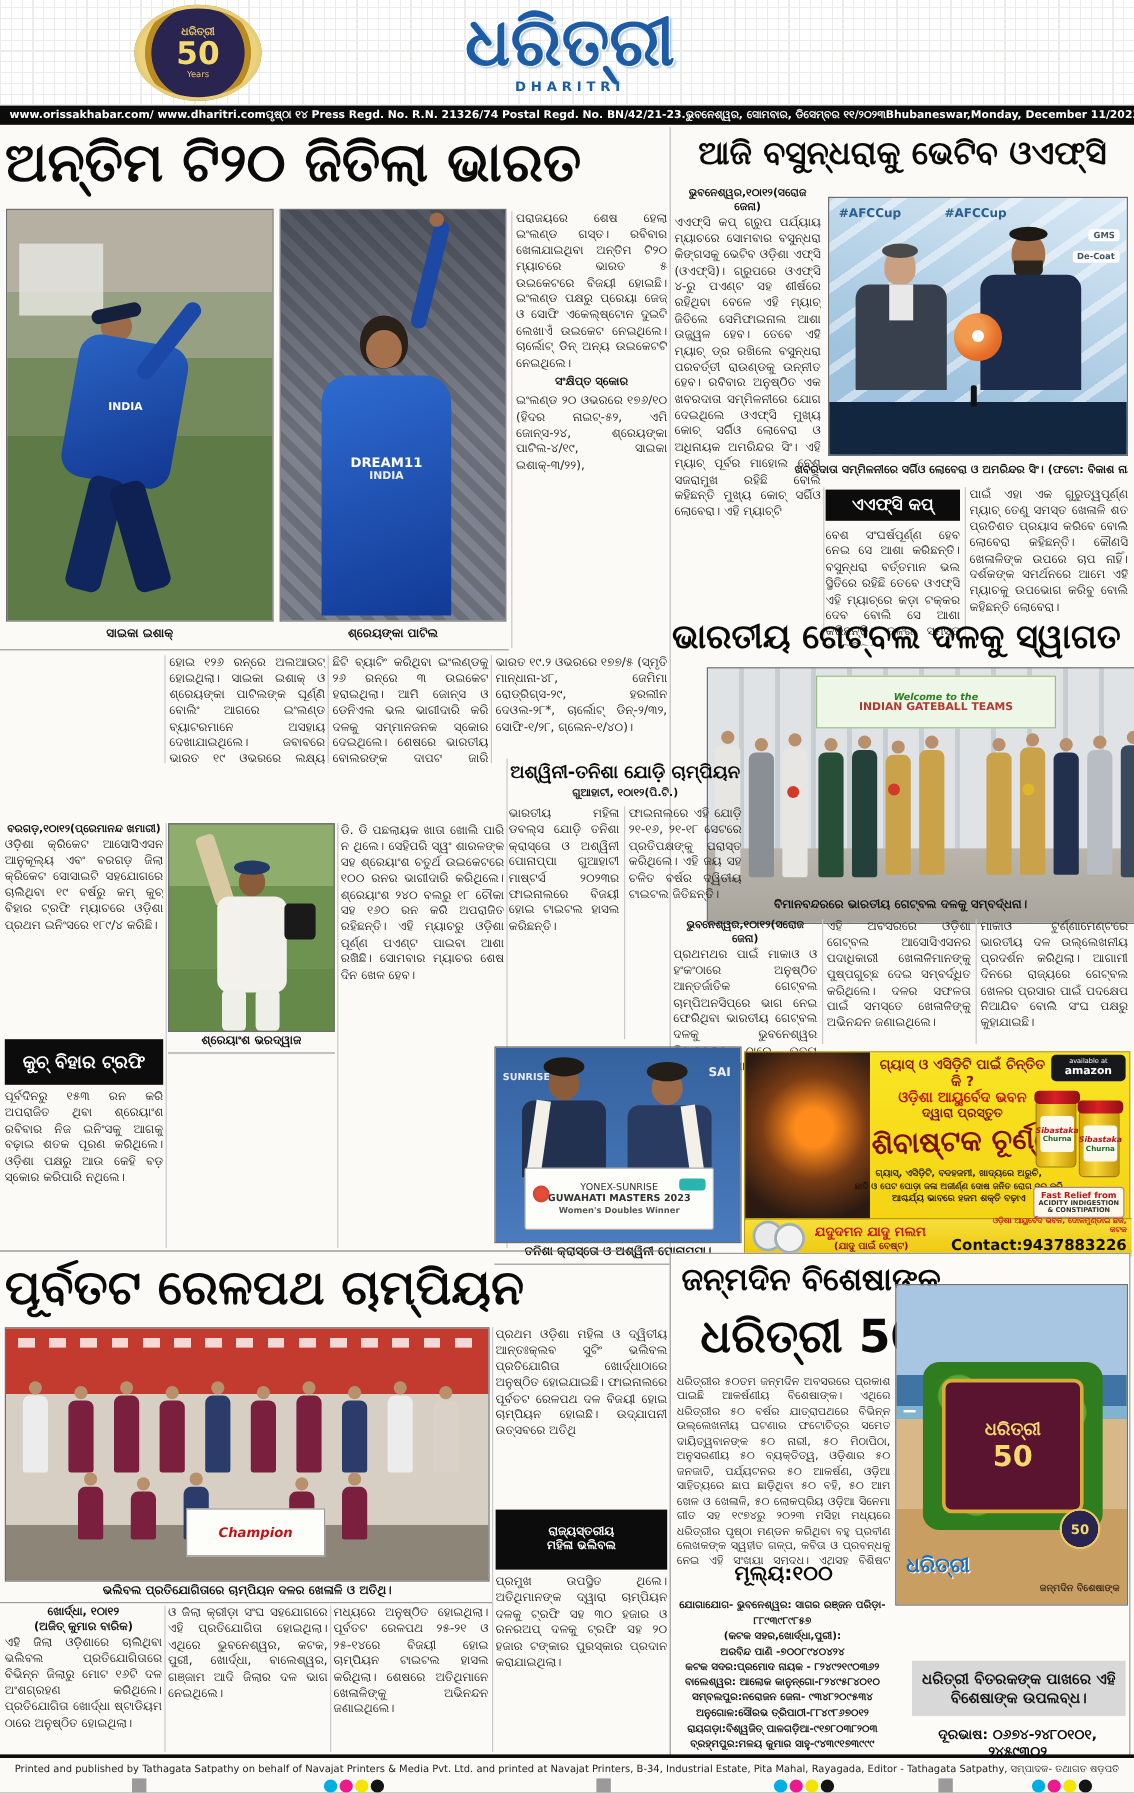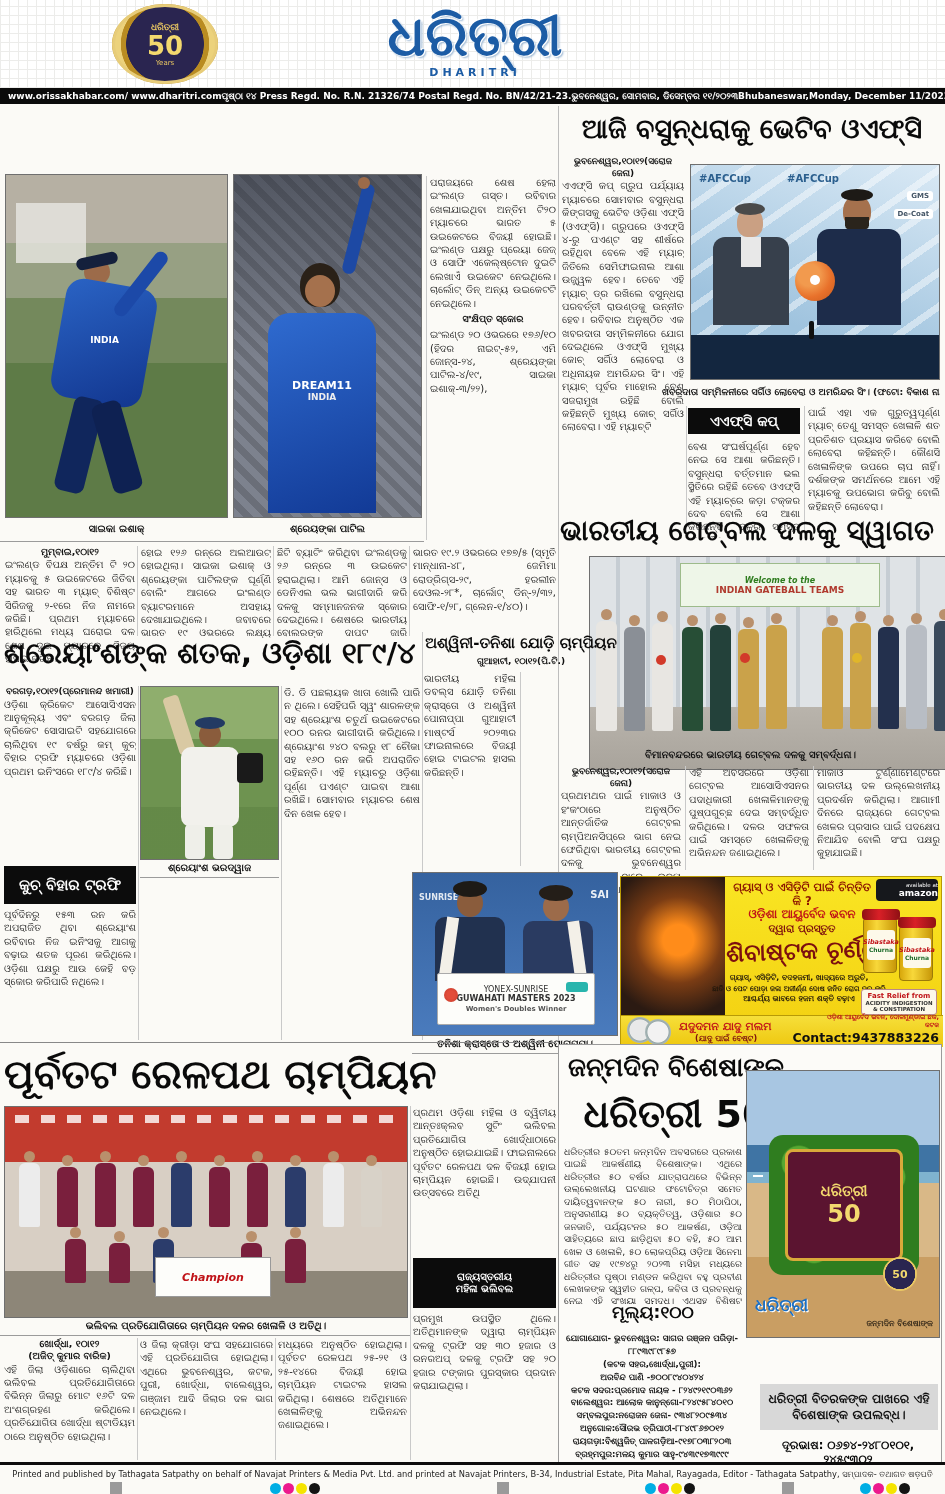--- a/index.html
+++ b/index.html
@@ -62,20 +62,21 @@
     </div>
   </div>
   <div class="infobar">
     <span>www.orissakhabar.com/ www.dharitri.com</span>
     <span>ପୃଷ୍ଠା ୧୪  Press Regd. No. R.N. 21326/74 Postal Regd. No. BN/42/21-23.</span>
     <span>ଭୁବନେଶ୍ୱର, ସୋମବାର, ଡିସେମ୍ବର ୧୧/୨୦୨୩</span>
     <span>Bhubaneswar,</span>
     <span>Monday, December 11/2023</span>
   </div>
 
+  <div class="abs h" style="left:4px;top:106px;width:552px;height:62px;font-size:45px;line-height:60px">ଅନ୍ତିମ ଟି୨୦ ଜିତିଲା ଭାରତ</div>
 
   <div class="photo" style="left:5px;top:174px;width:223px;height:344px;background:
       linear-gradient(180deg,#b6b0a3 0 20%,#97a083 20% 36%,#74895c 36% 55%,#5e7b47 55% 100%)">
     <div class="abs" style="left:10px;top:28px;width:70px;height:60px;background:#e9e7e2;opacity:.8"></div>
     <div class="abs" style="left:78px;top:84px;width:26px;height:26px;border-radius:50%;background:#9c6b4a"></div>
     <div class="abs" style="left:70px;top:80px;width:42px;height:12px;border-radius:6px;background:#14203c;transform:rotate(-12deg)"></div>
     <div class="abs" style="left:52px;top:108px;width:92px;height:120px;border-radius:18px;background:linear-gradient(150deg,#2a63c4,#12368f);transform:rotate(10deg)">
       <div style="color:#fff;font-weight:700;font-size:9px;text-align:center;margin-top:52px;transform:rotate(-10deg)">INDIA</div>
     </div>
     <div class="abs" style="left:128px;top:70px;width:14px;height:78px;border-radius:7px;background:#1c49a8;transform:rotate(38deg)"></div>
@@ -100,24 +101,20 @@
     <p>ପରାଜୟରେ ଶେଷ ହେଲା ଇଂଲଣ୍ଡ ଗସ୍ତ। ରବିବାର ଖେଳାଯାଇଥିବା ଅନ୍ତିମ ଟି୨୦ ମ୍ୟାଚରେ ଭାରତ ୫ ଉଇକେଟରେ ବିଜୟୀ ହୋଇଛି। ଇଂଲଣ୍ଡ ପକ୍ଷରୁ ପ୍ରେୟା ଜେଜ୍ ଓ ସୋଫି ଏକେଲ୍‌ଷ୍ଟୋନ ଦୁଇଟି ଲେଖାଏଁ ଉଇକେଟ ନେଇଥିଲେ। ଚାର୍ଲୋଟ୍ ଡିନ୍ ଅନ୍ୟ ଉଇକେଟଟି ନେଇଥିଲେ।</p>
     <p class="dl" style="margin:3px 0">ସଂକ୍ଷିପ୍ତ ସ୍କୋର</p>
     <p>ଇଂଲଣ୍ଡ ୨୦ ଓଭରରେ ୧୭୬/୧୦ (ହିଦର ନାଇଟ୍-୫୨, ଏମି ଜୋନ୍ସ-୨୪, ଶ୍ରେୟଙ୍କା ପାଟିଲ-୪/୧୯, ସାଇକା ଇଶାକ୍-୩/୨୨),</p>
   </div>
   <div class="vline" style="left:426px;top:176px;height:364px"></div>
 
   <div class="abs cap" style="left:5px;top:523px;width:223px">ସାଇକା ଇଶାକ୍</div>
   <div class="abs cap" style="left:233px;top:523px;width:189px">ଶ୍ରେୟଙ୍କା ପାଟିଲ</div>
   <div class="hline" style="left:0;top:541px;width:424px"></div>
 
-  <div class="abs" style="left:5px;top:546px;width:130px;height:92px">
-    <div class="dl">ମୁମ୍ବାଇ,୧୦ା୧୨</div>
-    <div class="bt">ଇଂଲଣ୍ଡ ବିପକ୍ଷ ଅନ୍ତିମ ଟି ୨୦ ମ୍ୟାଚକୁ ୫ ଉଇକେଟରେ ଜିତିବା ସହ ଭାରତ ୩ ମ୍ୟାଚ୍ ବିଶିଷ୍ଟ ସିରିଜକୁ ୨-୧ରେ ନିଜ ନାମରେ କରିଛି। ପ୍ରଥମ ମ୍ୟାଚରେ ହାରିଥିଲେ ମଧ୍ୟ ଘରୋଇ ଦଳ ଶେଷ ଦୁଇ ମ୍ୟାଚରେ ବିଜୟ ହାସଲ କରିଛି।</div>
-  </div>
   <div class="abs bt" style="left:141px;top:546px;width:130px;height:92px">ହୋଇ ୧୨୬ ରନ୍‌ରେ ଅଲଆଉଟ୍ ହୋଇଥିଲା। ସାଇକା ଇଶାକ୍ ଓ ଶ୍ରେୟଙ୍କା ପାଟିଲଙ୍କ ଘୂର୍ଣ୍ଣି ବୋଲିଂ ଆଗରେ ଇଂଲଣ୍ଡ ବ୍ୟାଟରମାନେ ଅସହାୟ ଦେଖାଯାଇଥିଲେ। ଜବାବରେ ଭାରତ ୧୯ ଓଭରରେ ଲକ୍ଷ୍ୟ ହାସଲ କରିଥିଲା।</div>
   <div class="abs bt" style="left:277px;top:546px;width:130px;height:92px">ଛିଟି ବ୍ୟାଟିଂ କରିଥିବା ଇଂଲଣ୍ଡକୁ ୨୬ ରନ୍‌ରେ ୩ ଉଇକେଟ ହରାଇଥିଲା। ଆମି ଜୋନ୍ସ ଓ ଡେନିଏଲ ଭଲ ଭାଗୀଦାରି କରି ଦଳକୁ ସମ୍ମାନଜନକ ସ୍କୋର ଦେଇଥିଲେ। ଶେଷରେ ଭାରତୀୟ ବୋଲରଙ୍କ ଦାପଟ ଜାରି ରହିଥିଲା।</div>
   <div class="abs bt" style="left:413px;top:546px;width:143px;height:92px">ଭାରତ ୧୯.୨ ଓଭରରେ ୧୭୭/୫ (ସ୍ମୃତି ମାନ୍ଧାନା-୪୮, ଜେମିମା ରୋଡ୍ରିଗ୍ସ-୨୯, ହରଲୀନ ଦେଓଲ-୨୮*, ଚାର୍ଲୋଟ୍ ଡିନ୍-୨/୩୨, ସୋଫି-୧/୨୮, ଗ୍ଲେନ-୧/୪୦)।</div>
   <div class="vline" style="left:137px;top:546px;height:90px"></div>
   <div class="vline" style="left:273px;top:546px;height:90px"></div>
   <div class="vline" style="left:409px;top:546px;height:90px"></div>
 
   <div class="vline" style="left:558px;top:106px;height:938px;background:#bdbdbd"></div>
 
   <div class="abs h" style="left:562px;top:108px;width:380px;height:44px;font-size:27px;line-height:42px;text-align:center">ଆଜି ବସୁନ୍ଧରାକୁ ଭେଟିବ ଓଏଫ୍‌ସି</div>
@@ -226,21 +223,20 @@
 
   <div class="abs" style="left:561px;top:766px;width:120px;height:106px">
     <div class="dl" style="font-size:9px">ଭୁବନେଶ୍ୱର,୧୦ା୧୨(ସରୋଜ ଜେନା)</div>
     <div class="bt">ପ୍ରଥମଥର ପାଇଁ ମାକାଓ ଓ ହଂକଂଠାରେ ଅନୁଷ୍ଠିତ ଆନ୍ତର୍ଜାତିକ ଗେଟ୍‌ବଲ ଚାମ୍ପିଅନସିପ୍‌ରେ ଭାଗ ନେଇ ଫେରିଥିବା ଭାରତୀୟ ଗେଟ୍‌ବଲ ଦଳକୁ ଭୁବନେଶ୍ୱର ବିମାନବନ୍ଦର ଠାରେ ଭବ୍ୟ ସ୍ୱାଗତ କରାଯାଇଛି।</div>
   </div>
   <div class="abs bt" style="left:817px;top:766px;width:123px;height:106px">ମାକାଓ ଟୁର୍ଣ୍ଣାମେଣ୍ଟରେ ଭାରତୀୟ ଦଳ ଉଲ୍ଲେଖନୀୟ ପ୍ରଦର୍ଶନ କରିଥିଲା। ଆଗାମୀ ଦିନରେ ରାଜ୍ୟରେ ଗେଟ୍‌ବଲ ଖେଳର ପ୍ରସାର ପାଇଁ ପଦକ୍ଷେପ ନିଆଯିବ ବୋଲି ସଂଘ ପକ୍ଷରୁ କୁହାଯାଇଛି।</div>
   <div class="abs bt" style="left:689px;top:766px;width:120px;height:106px">ଏହି ଅବସରରେ ଓଡ଼ିଶା ଗେଟ୍‌ବଲ ଆସୋସିଏସନର ପଦାଧିକାରୀ ଖେଳାଳିମାନଙ୍କୁ ପୁଷ୍ପଗୁଚ୍ଛ ଦେଇ ସମ୍ବର୍ଦ୍ଧିତ କରିଥିଲେ। ଦଳର ସଫଳତା ପାଇଁ ସମସ୍ତେ ଖେଳାଳିଙ୍କୁ ଅଭିନନ୍ଦନ ଜଣାଇଥିଲେ।</div>
   <div class="vline" style="left:685px;top:766px;height:104px"></div>
   <div class="vline" style="left:813px;top:766px;height:104px"></div>
 
-  <div class="abs h" style="left:4px;top:630px;width:418px;height:48px;font-size:29px;line-height:46px">ଶ୍ରେୟାଂଶଙ୍କ ଶତକ, ଓଡ଼ିଶା ୧୮୯/୪</div>
   <div class="abs" style="left:4px;top:686px;width:132px;height:178px">
     <div class="dl" style="font-size:9px">ବରଗଡ଼,୧୦ା୧୨(ପ୍ରେମାନନ୍ଦ ଖମାରୀ)</div>
     <div class="bt">ଓଡ଼ିଶା କ୍ରିକେଟ ଆସୋସିଏସନ ଆନୁକୂଲ୍ୟ ଏବଂ ବରଗଡ଼ ଜିଲା କ୍ରିକେଟ ସୋସାଇଟି ସହଯୋଗରେ ଚାଲିଥିବା ୧୯ ବର୍ଷରୁ କମ୍ କୁଚ୍ ବିହାର ଟ୍ରଫି ମ୍ୟାଚରେ ଓଡ଼ିଶା ପ୍ରଥମ ଇନିଂସରେ ୧୮୯/୪ କରିଛି।</div>
   </div>
 
   <div class="photo" style="left:140px;top:686px;width:139px;height:174px;background:
       linear-gradient(180deg,#8fae6d 0 30%,#6e9350 30% 70%,#5d824293 70% 100%),#6e9350">
     <div class="abs" style="left:30px;top:8px;width:16px;height:60px;background:#d9c9a3;border-radius:4px;transform:rotate(-18deg)"></div>
     <div class="abs" style="left:58px;top:36px;width:22px;height:24px;border-radius:50%;background:#8a5c3c"></div>
     <div class="abs" style="left:54px;top:30px;width:30px;height:12px;border-radius:50%;background:#223a63"></div>
@@ -255,20 +251,21 @@
   <div class="abs bt" style="left:284px;top:686px;width:136px;height:352px">ଡି. ଡି ପଛଲାୟକ ଖାତା ଖୋଲି ପାରି ନ ଥିଲେ। ସେହିପରି ସ୍ୱଂ ଶାରଳଙ୍କ ସହ ଶ୍ରେୟାଂଶ ଚତୁର୍ଥ ଉଇକେଟରେ ୧୦୦ ରନର ଭାଗୀଦାରି କରିଥିଲେ। ଶ୍ରେୟାଂଶ ୨୪୦ ବଲରୁ ୧୮ ଚୌକା ସହ ୧୬୦ ରନ କରି ଅପରାଜିତ ରହିଛନ୍ତି। ଏହି ମ୍ୟାଚରୁ ଓଡ଼ିଶା ପୂର୍ଣ୍ଣ ପଏଣ୍ଟ ପାଇବା ଆଶା ରଖିଛି। ସୋମବାର ମ୍ୟାଚର ଶେଷ ଦିନ ଖେଳ ହେବ।</div>
   <div class="bbox abs" style="left:4px;top:866px;width:132px;height:38px;font-size:15px">କୁଚ୍ ବିହାର ଟ୍ରଫି</div>
   <div class="abs bt" style="left:4px;top:908px;width:132px;height:132px">ପୂର୍ବଦିନରୁ ୧୫୩ ରନ କରି ଅପରାଜିତ ଥିବା ଶ୍ରେୟାଂଶ ରବିବାର ନିଜ ଇନିଂସକୁ ଆଗକୁ ବଢ଼ାଇ ଶତକ ପୂରଣ କରିଥିଲେ। ଓଡ଼ିଶା ପକ୍ଷରୁ ଆଉ କେହି ବଡ଼ ସ୍କୋର କରିପାରି ନଥିଲେ।</div>
   <div class="vline" style="left:138px;top:686px;height:354px"></div>
   <div class="vline" style="left:281px;top:686px;height:354px"></div>
   <div class="vline" style="left:422px;top:632px;height:408px"></div>
 
   <div class="abs h" style="left:424px;top:634px;width:194px;height:20px;font-size:15px;line-height:19px;text-align:center">ଅଶ୍ୱିନୀ-ତନିଶା ଯୋଡ଼ି ଚାମ୍ପିୟନ</div>
   <div class="abs dl" style="left:424px;top:656px;width:194px;font-size:9px">ଗୁଆହାଟୀ, ୧୦ା୧୨(ପି.ଟି.)</div>
   <div class="abs bt" style="left:424px;top:672px;width:92px;height:196px">ଭାରତୀୟ ମହିଳା ଡବଲ୍ସ ଯୋଡ଼ି ତନିଶା କ୍ରାସ୍ତୋ ଓ ଅଶ୍ୱିନୀ ପୋନାପ୍ପା ଗୁଆହାଟୀ ମାଷ୍ଟର୍ସ ୨୦୨୩ର ଫାଇନାଲରେ ବିଜୟୀ ହୋଇ ଟାଇଟଲ ହାସଲ କରିଛନ୍ତି।</div>
+  <div class="abs bt" style="left:524px;top:672px;width:94px;height:196px">ଫାଇନାଲରେ ଏହି ଯୋଡ଼ି ୨୧-୧୬, ୨୧-୧୮ ସେଟରେ ପ୍ରତିପକ୍ଷଙ୍କୁ ପରାସ୍ତ କରିଥିଲେ। ଏହି ଜୟ ସହ ଚଳିତ ବର୍ଷର ଦ୍ୱିତୀୟ ଟାଇଟଲ ଜିତିଛନ୍ତି।</div>
   <div class="vline" style="left:520px;top:672px;height:194px"></div>
 
   <div class="photo" style="left:412px;top:872px;width:206px;height:164px;background:linear-gradient(#35629f,#4a7bbd)">
     <div class="abs" style="left:6px;top:20px;color:#fff;font-size:8px;font-weight:700;opacity:.85">SUNRISE</div>
     <div class="abs" style="right:8px;top:16px;color:#fff;font-size:10px;font-weight:800;opacity:.9">SAI</div>
     <div class="abs" style="left:44px;top:16px;width:26px;height:28px;border-radius:50%;background:#8a5c3c"></div>
     <div class="abs" style="left:40px;top:8px;width:34px;height:16px;border-radius:50%;background:#1d1a16"></div>
     <div class="abs" style="left:22px;top:44px;width:70px;height:64px;border-radius:10px 10px 0 0;background:#21314f"></div>
     <div class="abs" style="left:30px;top:44px;width:12px;height:60px;background:#f3f0e8;transform:rotate(8deg)"></div>
     <div class="abs" style="left:130px;top:20px;width:26px;height:28px;border-radius:50%;background:#9c6b4a"></div>
@@ -284,21 +281,21 @@
       <div style="position:absolute;right:6px;top:8px;width:22px;height:10px;border-radius:3px;background:#29b5ad"></div>
     </div>
   </div>
   <div class="abs cap" style="left:412px;top:1038px;width:206px;font-weight:600">ତନିଶା କ୍ରାସ୍ତୋ ଓ ଅଶ୍ୱିନୀ ପୋନାପ୍ପା।</div>
   <div class="hline" style="left:412px;top:1053px;width:206px"></div>
 
   <div class="abs" style="left:620px;top:876px;width:322px;height:172px;background:linear-gradient(#f9e523,#f3cf10);border:1px solid #b89a06">
     <div class="abs" style="left:0;top:0;width:104px;height:140px;background:radial-gradient(circle at 55% 45%,#ff8c1a 0 16%,#7a3c14 45%,#2b1a12 80%)"></div>
     <div class="abs" style="left:106px;top:3px;width:150px;text-align:center;color:#8b1400;font-weight:800;font-size:11.5px">ଗ୍ୟାସ୍ ଓ ଏସିଡ଼ିଟି ପାଇଁ ଚିନ୍ତିତ କି ?</div>
     <div class="abs" style="right:3px;top:2px;width:62px;height:22px;background:#16181c;border-radius:4px;color:#fff;
-        display:flex;flex-direction:column;align-items:flex-end;justify-content:center">
+        display:flex;flex-direction:column;align-items:center;justify-content:center">
       <div style="font-size:5.5px">available at</div>
       <div style="font-size:9px;font-weight:800">amazon</div>
     </div>
     <div class="abs" style="left:106px;top:30px;width:150px;text-align:center;color:#c01318;font-weight:800;font-size:12px">ଓଡ଼ିଶା ଆୟୁର୍ବେଦ ଭବନ</div>
     <div class="abs" style="left:106px;top:45px;width:150px;text-align:center;color:#7c0f0f;font-weight:700;font-size:10.5px">ଦ୍ୱାରା ପ୍ରସ୍ତୁତ</div>
     <div class="abs" style="left:98px;top:60px;width:168px;text-align:center;color:#7c0f0f;font-weight:800;font-size:24px;transform:rotate(-2deg)">ଶିବାଷ୍ଟକ ଚୂର୍ଣ୍ଣ</div>
     <div class="abs" style="left:96px;top:96px;width:164px;text-align:center;color:#20160a;font-weight:700;font-size:7.8px">ଗ୍ୟାସ୍, ଏସିଡ଼ିଟି, ବଦହଜମୀ, ଖାଦ୍ୟରେ ଅରୁଚି,</div>
     <div class="abs" style="left:90px;top:107px;width:176px;text-align:center;color:#20160a;font-weight:700;font-size:7.2px">ଛାତି ଓ ପେଟ ପୋଡ଼ା ଜଳା ଅଜୀର୍ଣ୍ଣ ଦୋଷ ଜନିତ ରୋଗ ଦୂର କରି</div>
     <div class="abs" style="left:96px;top:117px;width:164px;text-align:center;color:#20160a;font-weight:700;font-size:7.8px">ଆଶ୍ଚର୍ଯ୍ୟ ଭାବରେ ହଜମ ଶକ୍ତି ବଢ଼ାଏ</div>
 

